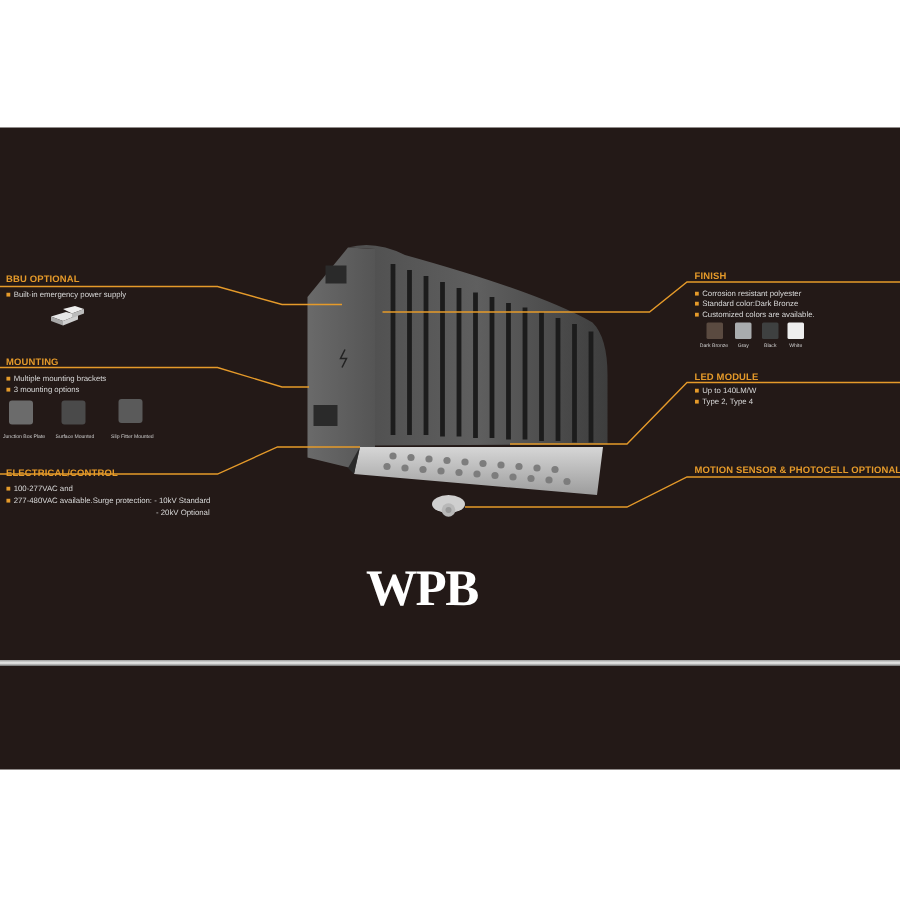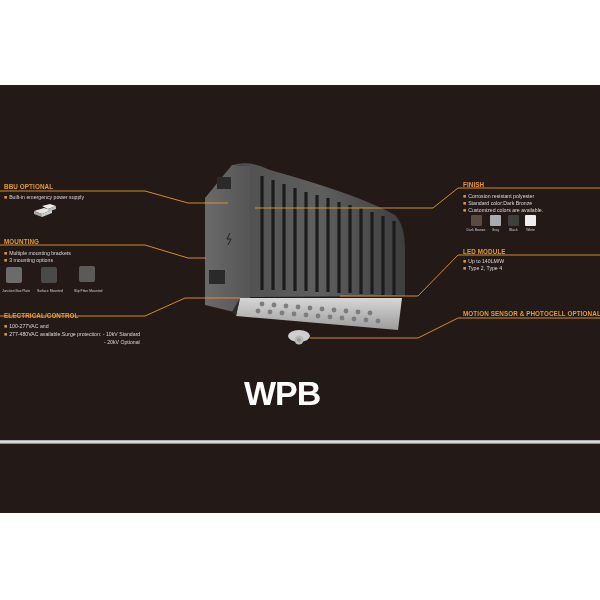--- a/index.html
+++ b/index.html
@@ -6,21 +6,21 @@
   body { width: 600px; height: 600px; position: relative; overflow: hidden; font-family: "Liberation Sans", sans-serif; }
   .panel { position: absolute; left: 0; top: 85px; width: 600px; height: 428px; background: #231917; }
   .divider { position: absolute; left: 0; top: 440px; width: 600px; height: 4px; background: linear-gradient(#9a9a9a, #e0e0e0 40%, #d8d8d8 60%, #6e6e6e); }
   .lines { position: absolute; left: 0; top: 0; width: 600px; height: 600px; }
   .heading { position: absolute; color: #e59a2a; font-weight: bold; font-size: 6.3px; letter-spacing: 0.1px; white-space: nowrap; }
   .bullet { position: absolute; color: #d9d9d9; font-size: 5.2px; white-space: nowrap; }
   .bullet .dot { color: #e59a2a; margin-right: 2px; }
   .small { position: absolute; color: #cfcfcf; font-size: 3.4px; white-space: nowrap; text-align: center; }
   .swatch { position: absolute; width: 11px; height: 11px; border-radius: 1px; }
   .thumb { position: absolute; width: 16px; height: 16px; background: #555; border-radius: 2px; }
-  .logo { position: absolute; left: 244px; top: 376px; color: #ffffff; font-family: Liberation Sans, sans-serif; font-weight: bold; font-size: 34px; letter-spacing: -1px; line-height: 1; }
+  .logo { position: absolute; left: 244px; top: 376px; color: #ffffff; font-family: Liberation Serif, serif; font-weight: bold; font-size: 34px; letter-spacing: -1px; line-height: 1; }
 </style>
 </head>
 <body>
 
 <div class="panel"></div>
 
 <svg class="lines" viewBox="0 0 600 600">
   <defs>
     <linearGradient id="bodyGrad" x1="0" y1="0" x2="1" y2="0">
       <stop offset="0" stop-color="#4e4e4e"></stop>

